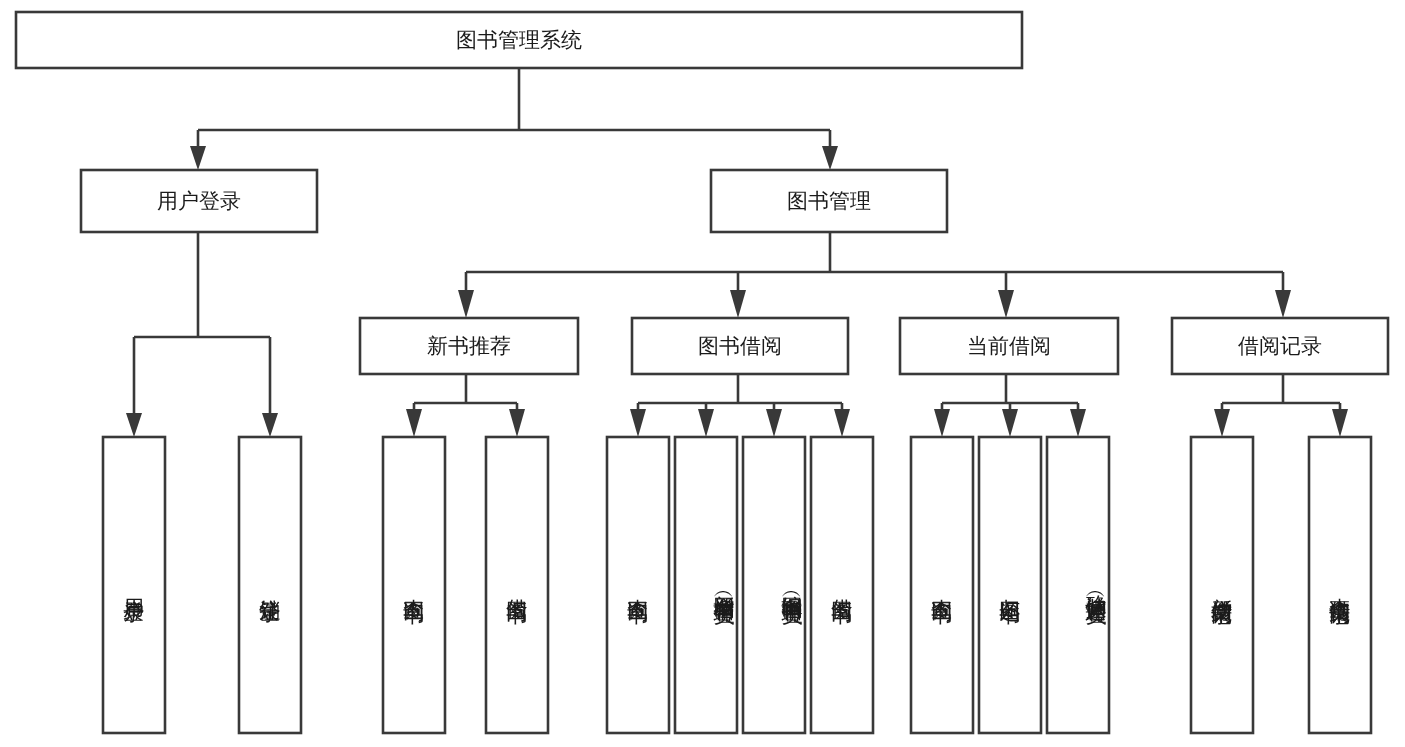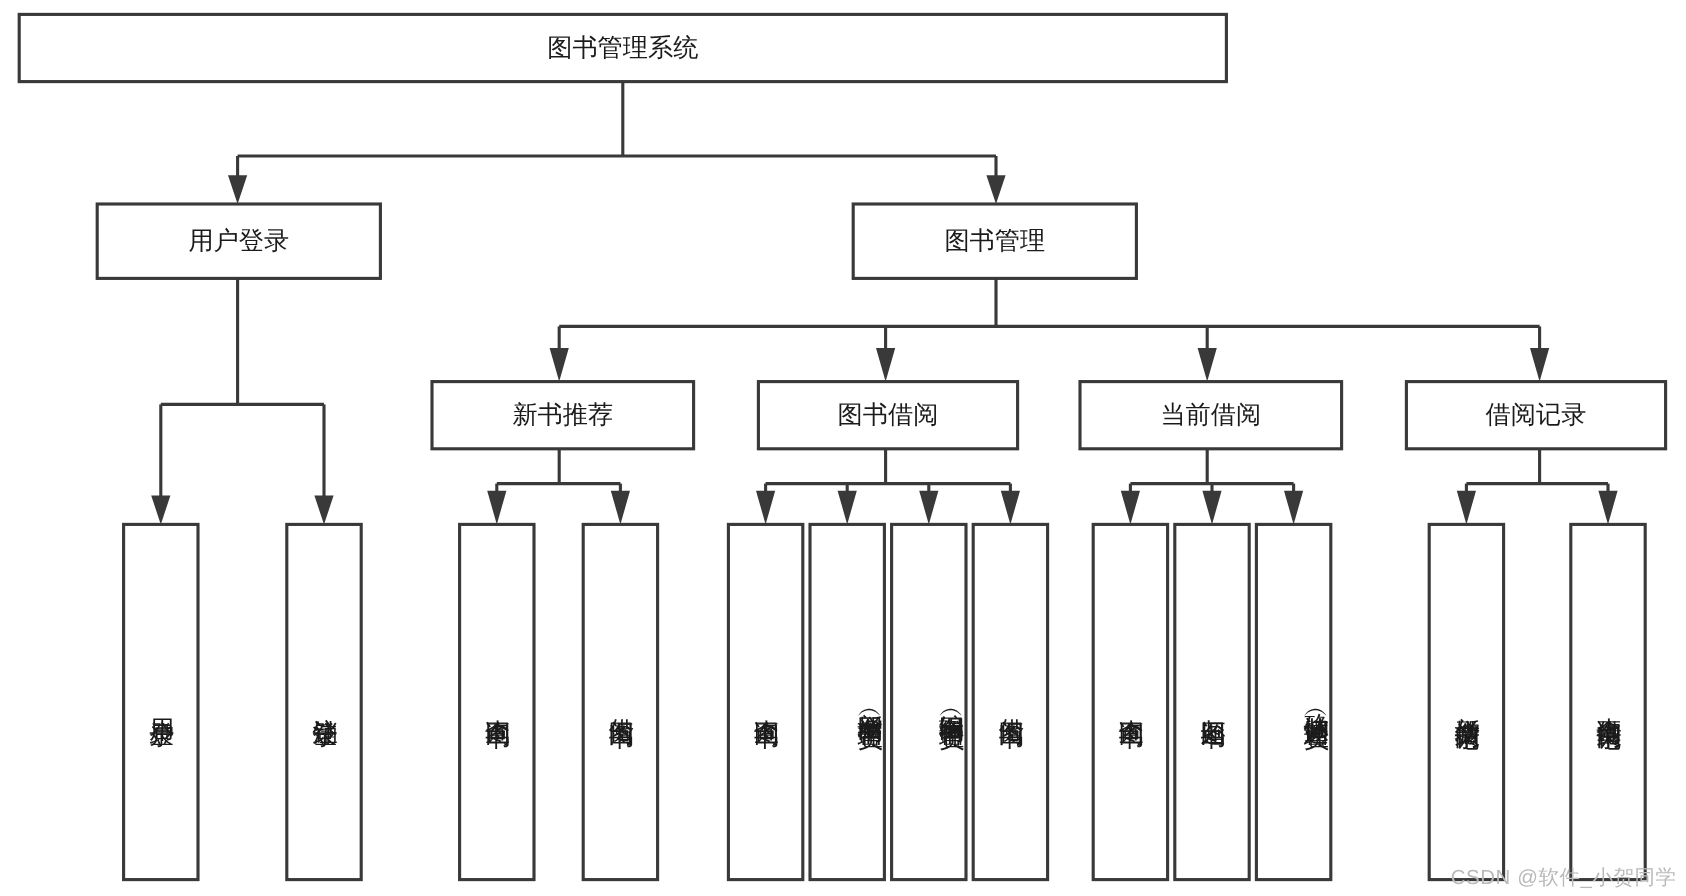--- a/index.html
+++ b/index.html
@@ -197,14 +197,13 @@
   <div class="node-label-v" style="left:743px; top:441px; width:62px; height:288px; display:flex; align-items:flex-start; justify-content:center;">编辑图书（管理员）</div>
   <div class="node-label-v" style="left:811px; top:437px; width:62px; height:296px; display:flex; align-items:center; justify-content:center;">借阅图书</div>
 
   <div class="node-label-v" style="left:911px; top:437px; width:62px; height:296px; display:flex; align-items:center; justify-content:center;">查询图书</div>
   <div class="node-label-v" style="left:979px; top:437px; width:62px; height:296px; display:flex; align-items:center; justify-content:center;">归还图书</div>
   <div class="node-label-v" style="left:1047px; top:441px; width:62px; height:288px; display:flex; align-items:flex-start; justify-content:center;">确认归还（管理员）</div>
 
   <div class="node-label-v" style="left:1191px; top:437px; width:62px; height:296px; display:flex; align-items:center; justify-content:center;">新增借阅记录</div>
   <div class="node-label-v" style="left:1309px; top:437px; width:62px; height:296px; display:flex; align-items:center; justify-content:center;">查询借阅记录</div>
 
-  <div class="watermark">CSDN @软件_小贺同学</div>
 </div>
 
 </body></html>

